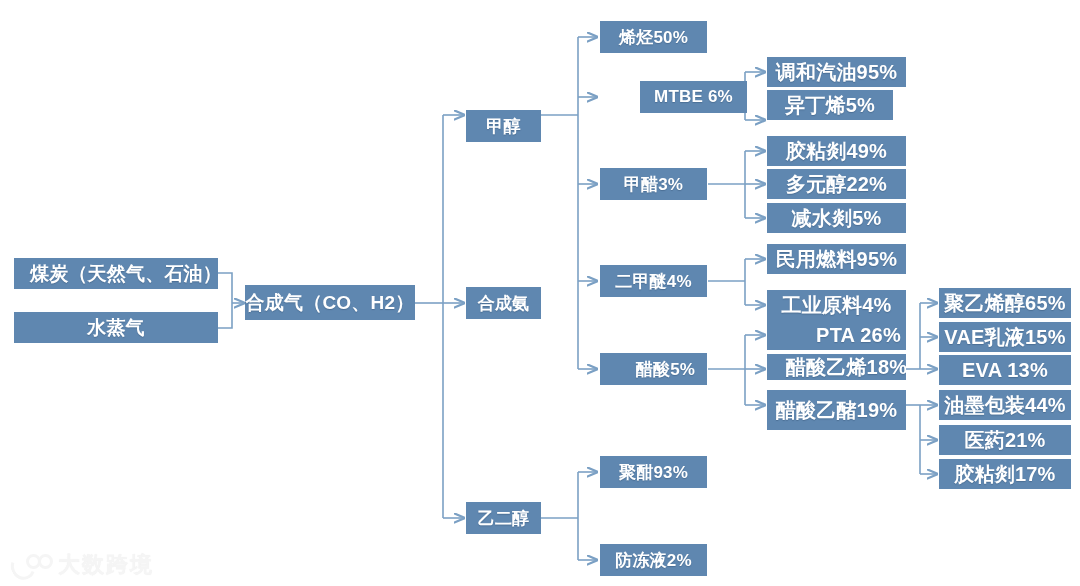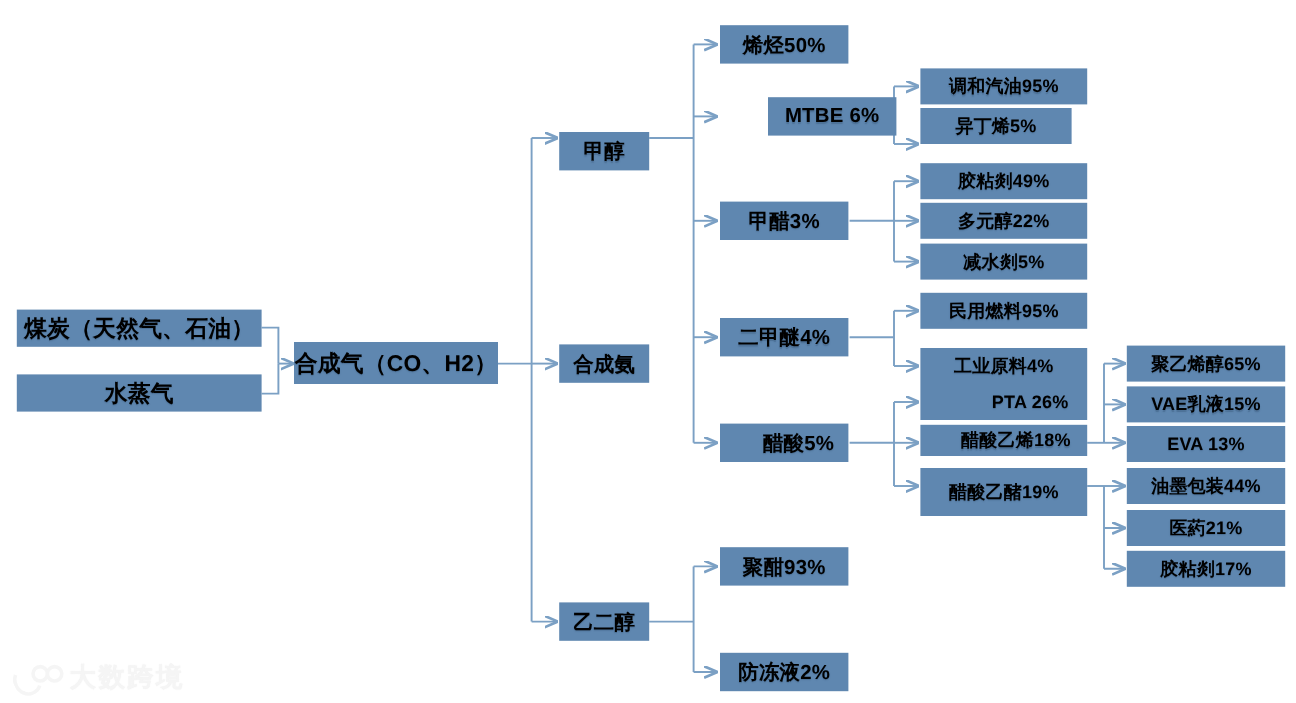--- a/index.html
+++ b/index.html
@@ -8,32 +8,32 @@
     background:#ffffff;
     font-family:"Liberation Sans","DejaVu Sans",sans-serif;
     overflow:hidden;
   }
   #stage{position:relative;width:1080px;height:586px;background:#fff;}
   svg#wires{position:absolute;left:0;top:0;width:1080px;height:586px;pointer-events:none;}
 
   .node{
     position:absolute;
     background:#5f87b0;
-    color:#000000;
+    color:#ffffff;
     display:flex;align-items:center;justify-content:center;
     font-weight:bold;
     letter-spacing:.2px;
     text-shadow:0 1px 1px rgba(40,70,100,.35);
     box-sizing:border-box;
     white-space:nowrap;
     overflow:hidden;
   }
   .n-lg{font-size:19px;}
   .n-md{font-size:17px;}
-  .n-sm{font-size:15px;}
+  .n-sm{font-size:20px;}
 
   
   #watermark{
     position:absolute;left:10px;bottom:6px;
     display:flex;align-items:center;gap:8px;
     opacity:.55;
   }
   #watermark .wm-text{
     font-size:22px;font-weight:bold;color:#ededed;
     letter-spacing:2px;
@@ -120,21 +120,21 @@
       <path d="M920,440 L937,440" marker-end="url(#ah)"></path>
       <path d="M920,474 L937,474" marker-end="url(#ah)"></path>
 
       <path d="M541,518 L578,518"></path>
       <path d="M578,472 L578,560"></path>
       <path d="M578,472 L597,472" marker-end="url(#ah)"></path>
       <path d="M578,560 L597,560" marker-end="url(#ah)"></path>
     </g>
   </svg>
 
-  <div class="node n-lg" style="left:14px;top:258px;width:204px;height:31px;justify-content:flex-start;padding-left:6px;">煤炭（天然气、石油）</div>
+  <div class="node n-lg" style="left:14px;top:258px;width:204px;height:31px;justify-content:flex-start;padding-left:16px;">煤炭（天然气、石油）</div>
   <div class="node n-lg" style="left:14px;top:312px;width:204px;height:31px;">水蒸气</div>
 
   <div class="node n-lg" style="left:245px;top:285px;width:170px;height:35px;">合成气（CO、H2）</div>
 
   <div class="node n-md" style="left:466px;top:110px;width:75px;height:32px;">甲醇</div>
   <div class="node n-md" style="left:466px;top:287px;width:75px;height:32px;text-align:right;">合成氨</div>
   <div class="node n-md" style="left:466px;top:502px;width:75px;height:32px;">乙二醇</div>
 
   <div class="node n-md" style="left:600px;top:21px;width:107px;height:32px;">烯烃50%</div>
   <div class="node n-md" style="left:600px;top:81px;width:107px;height:32px;margin-left:40px;">MTBE 6%</div>

